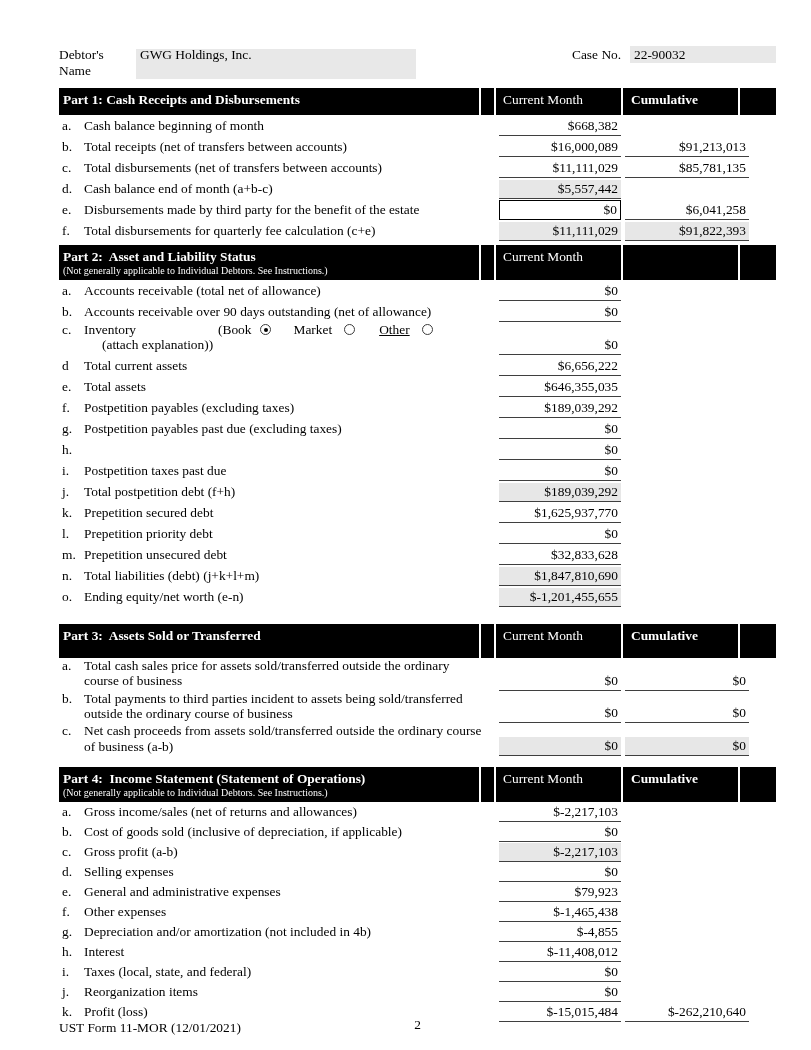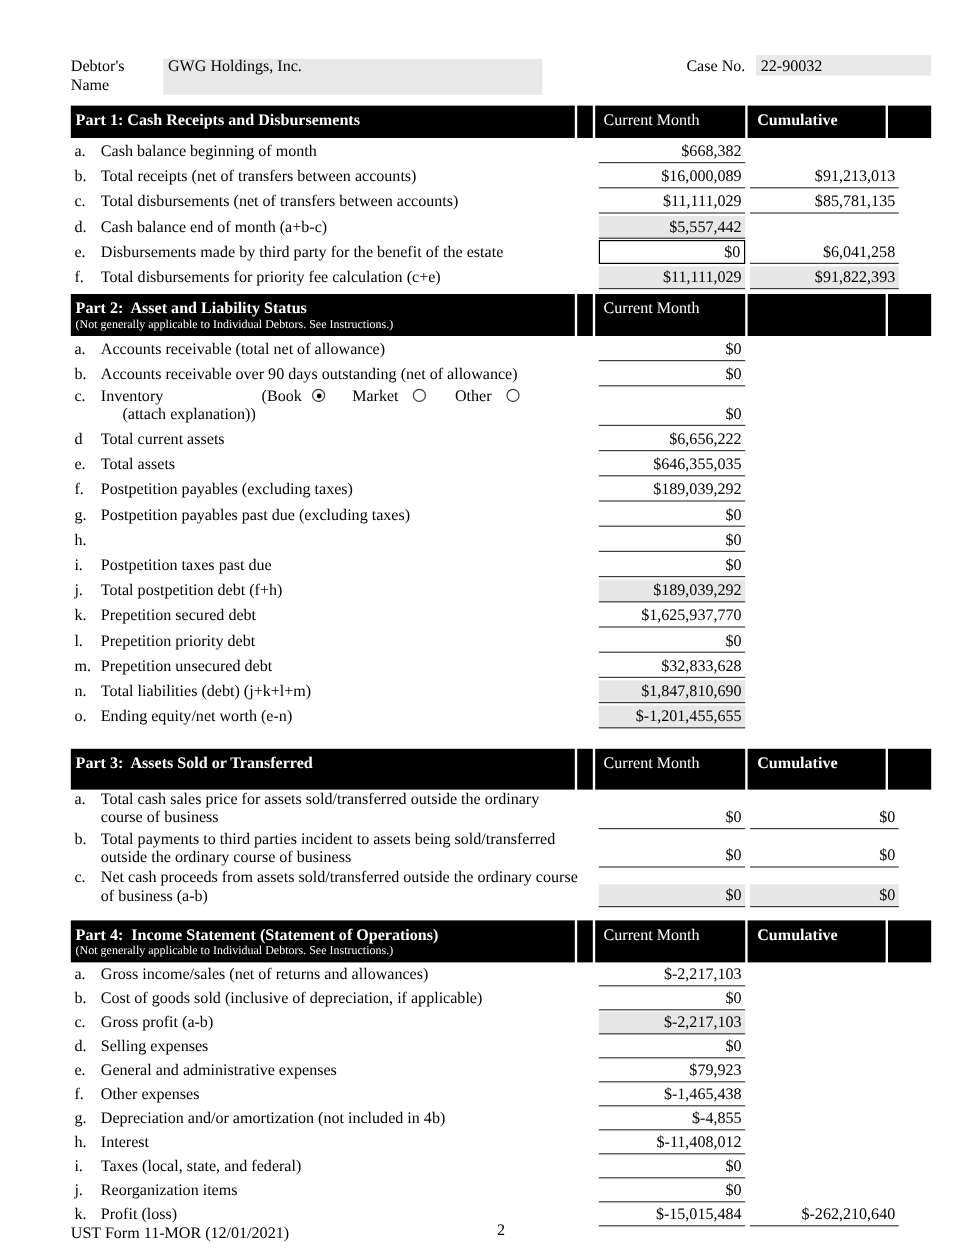--- a/index.html
+++ b/index.html
@@ -9,21 +9,21 @@
     font-family: "Liberation Serif", "DejaVu Serif", serif;
     font-size: 13.4px; color: #000;
     position: relative; overflow: hidden;
   }
   .page { position: relative; width: 811px; height: 1050px; padding: 46px 47px 0 47px; margin-left: 12px; }
 
   
   .tophdr { display: flex; align-items: flex-start; height: 33px; }
   .lbl-debtor { width: 77px; padding-top: 1px; }
   .field { background: #e8e8e8; }
-  .field-debtor { width: 316px; height: 30px; margin-top: 3px; padding: 0 4px; }
+  .field-debtor { width: 280px; height: 30px; margin-top: 3px; padding: 0 4px; }
   .field-debtor span { position: relative; top: -2px; }
   .hdr-gap { flex: 1; }
   .lbl-case { width: 58px; padding-top: 1px; }
   .field-case { width: 146px; height: 17px; padding: 1px 4px 0 4px; }
 
   
   .bar { display: flex; background: #fff; }
   .bar > div { background: #000; color: #fff; min-height: 27px; }
   .bar.tall > div { min-height: 34px; }
   .bar-main { flex: 1; padding: 4px 6px 2px 4px; }
@@ -56,21 +56,21 @@
   .st-none   { }
 
   
   .inv-label { display: inline-block; width: 134px; }
   .rg-item { white-space: nowrap; }
   .rad { display: inline-block; width: 11px; height: 11px; border: 1px solid #3c3c3c;
          border-radius: 50%; position: relative; vertical-align: -1px; background: #fff; }
   .rad.on::after { content: ""; position: absolute; left: 2.5px; top: 2.5px;
          width: 4px; height: 4px; border-radius: 50%; background: #000; }
   .sp9 { margin-left: 9px; } .sp22 { margin-left: 22px; } .sp12 { margin-left: 12px; }
-  .sp24 { margin-left: 24px; } .sp18 { margin-left: 18px; }
+  .sp24 { margin-left: 24px; text-decoration: underline; } .sp18 { margin-left: 18px; }
 
   
   .footer { position: absolute; left: 47px; right: 47px; top: 1017px; height: 20px; }
   .footer-left { position: absolute; left: 0; top: 3px; }
   .footer-page { position: absolute; left: 0; right: 0; text-align: center; top: 0; }
 </style>
 </head>
 <body>
 
 <div class="page">
@@ -134,21 +134,21 @@
           <div class="lblwrap">
             <span class="letter">e.</span>
             <span class="rlabel">Disbursements made by third party for the benefit of the estate</span>
           </div>
           <div class="vcell st-boxed">$0</div>
           <div class="vcell cum st-plain">$6,041,258</div>
         </div>
         <div class="row">
           <div class="lblwrap">
             <span class="letter">f.</span>
-            <span class="rlabel">Total disbursements for priority fee calculation (c+e)</span>
+            <span class="rlabel">Total disbursements for quarterly fee calculation (c+e)</span>
           </div>
           <div class="vcell st-shaded">$11,111,029</div>
           <div class="vcell cum st-shaded">$91,822,393</div>
         </div>
       </div>
       <div class="bar part2 tall">
         <div class="bar-main">
           <div class="bar-title">Part 2:  Asset and Liability Status</div>
           <div class="bar-sub">(Not generally applicable to Individual Debtors. See Instructions.)</div>
         </div>

